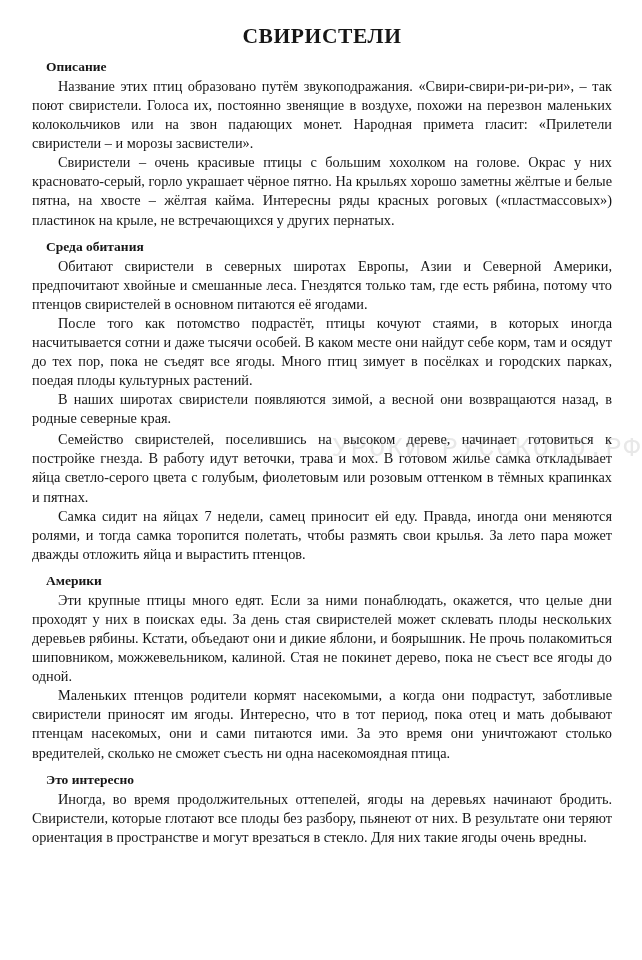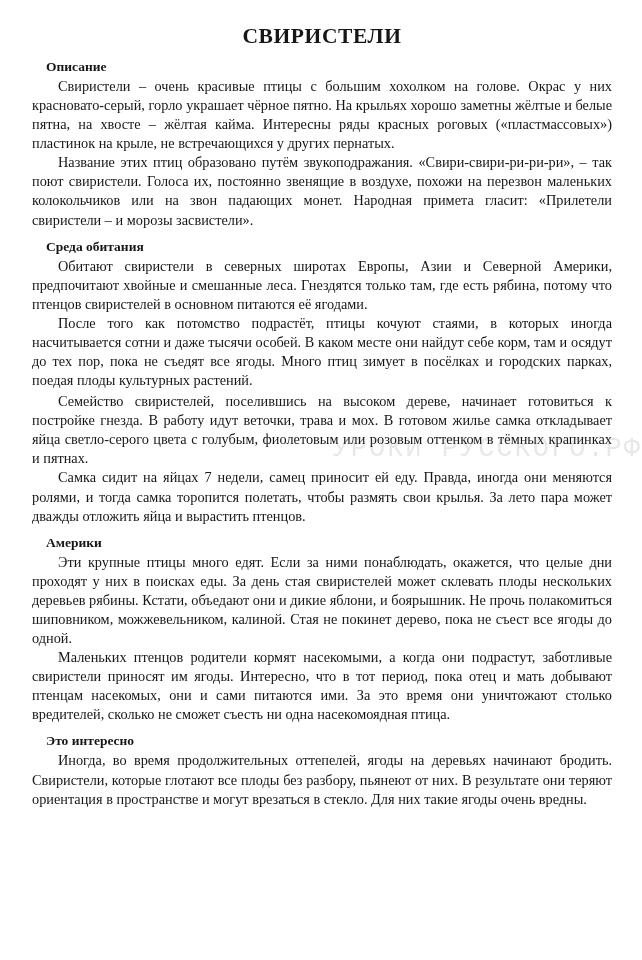--- a/index.html
+++ b/index.html
@@ -68,28 +68,29 @@
 </style>
 </head>
 <body>
 
 <div class="page">
 
   <div class="doc-title">СВИРИСТЕЛИ</div>
 
   <div class="block">
     <div class="section-heading first">Описание</div>
+    <p class="para">Название этих птиц образовано путём звукоподражания. «Свири-свири-ри-ри-ри», – так поют свиристели. Голоса их, постоянно звенящие в воздухе, похожи на перезвон маленьких колокольчиков или на звон падающих монет. Народная примета гласит: «Прилетели свиристели – и морозы засвистели».</p>
     <p class="para">Свиристели – очень красивые птицы с большим хохолком на голове. Окрас у них красновато-серый, горло украшает чёрное пятно. На крыльях хорошо заметны жёлтые и белые пятна, на хвосте – жёлтая кайма. Интересны ряды красных роговых («пластмассовых») пластинок на крыле, не встречающихся у других пернатых.</p>
-    <p class="para">Название этих птиц образовано путём звукоподражания. «Свири-свири-ри-ри-ри», – так поют свиристели. Голоса их, постоянно звенящие в воздухе, похожи на перезвон маленьких колокольчиков или на звон падающих монет. Народная примета гласит: «Прилетели свиристели – и морозы засвистели».</p>
   </div>
 
   <div class="block">
     <div class="section-heading">Среда обитания</div>
     <p class="para">Обитают свиристели в северных широтах Европы, Азии и Северной Америки, предпочитают хвойные и смешанные леса. Гнездятся только там, где есть рябина, потому что птенцов свиристелей в основном питаются её ягодами.</p>
     <p class="para">После того как потомство подрастёт, птицы кочуют стаями, в которых иногда насчитывается сотни и даже тысячи особей. В каком месте они найдут себе корм, там и осядут до тех пор, пока не съедят все ягоды. Много птиц зимует в посёлках и городских парках, поедая плоды культурных растений.</p>
+    <p class="para">В наших широтах свиристели появляются зимой, а весной они возвращаются назад, в родные северные края.</p>
   </div>
 
   <div class="block">
     <p class="para">Семейство свиристелей, поселившись на высоком дереве, начинает готовиться к постройке гнезда. В работу идут веточки, трава и мох. В готовом жилье самка откладывает яйца светло-серого цвета с голубым, фиолетовым или розовым оттенком в тёмных крапинках и пятнах.</p>
     <p class="para">Самка сидит на яйцах 7 недели, самец приносит ей еду. Правда, иногда они меняются ролями, и тогда самка торопится полетать, чтобы размять свои крылья. За лето пара может дважды отложить яйца и вырастить птенцов.</p>
   </div>
 
   <div class="block">
     <div class="section-heading">Америки</div>
     <p class="para">Эти крупные птицы много едят. Если за ними понаблюдать, окажется, что целые дни проходят у них в поисках еды. За день стая свиристелей может склевать плоды нескольких деревьев рябины. Кстати, объедают они и дикие яблони, и боярышник. Не прочь полакомиться шиповником, можжевельником, калиной. Стая не покинет дерево, пока не съест все ягоды до одной.</p>

